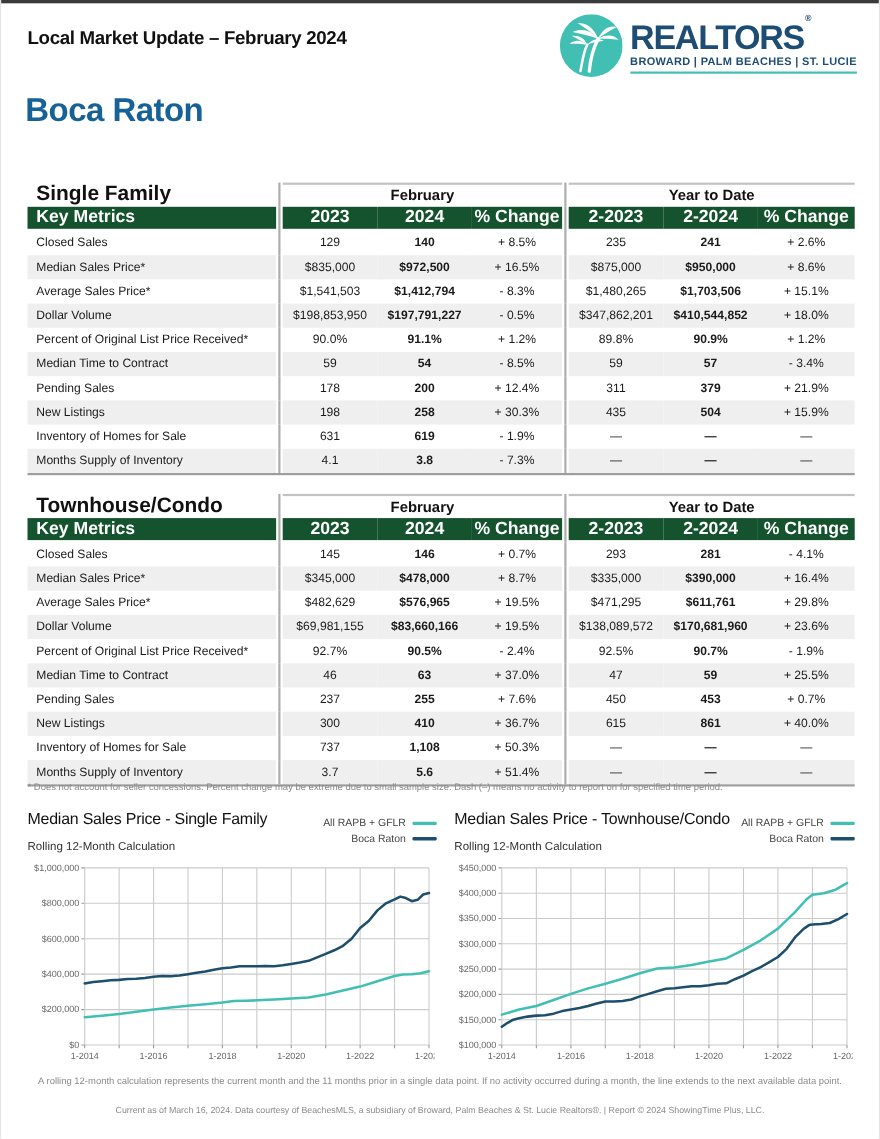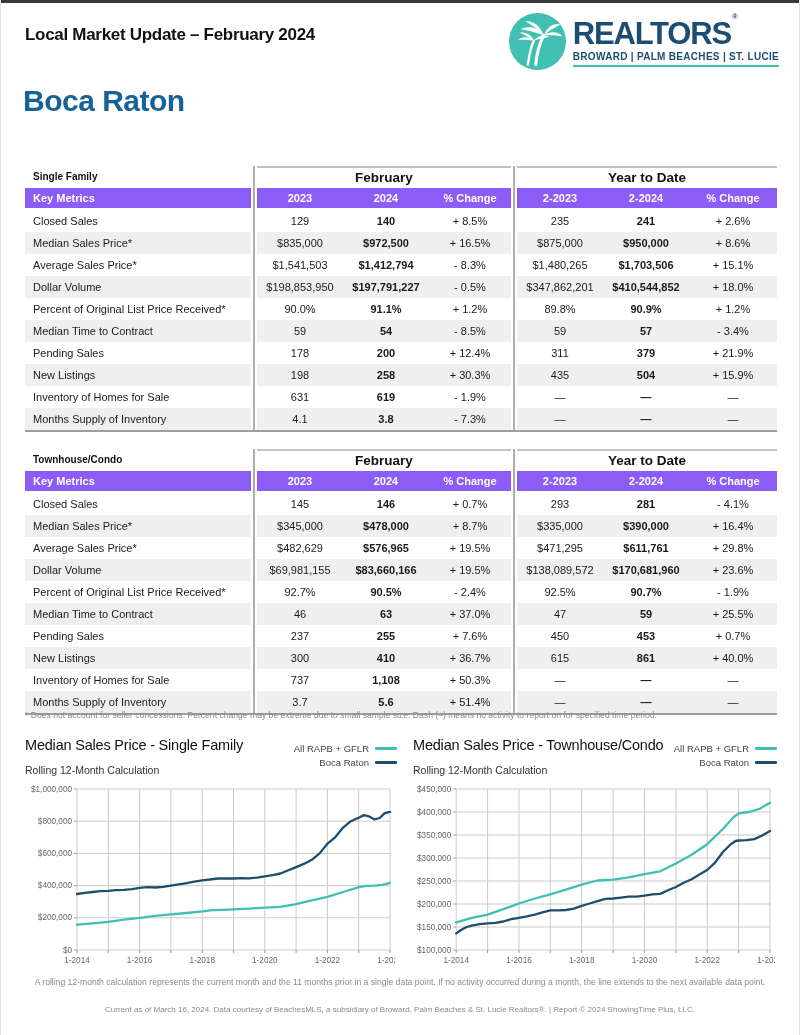--- a/index.html
+++ b/index.html
@@ -18,23 +18,23 @@
              border-bottom:2px solid #41bfb3; padding-bottom:3px; margin-top:1px; }
   .city-title { position:absolute; left:22px; top:84px; font-size:30px; font-weight:bold; color:#166296; letter-spacing:-0.5px; }
 
   
   .mtable { position:absolute; left:24px; width:752px; }
   .mgrid { display:grid; grid-template-columns:226px 6px 86px 86px 82px 6px 86px 86px 88px; }
   .cell { font-size:11px; color:#1a1a1a; display:flex; align-items:center; justify-content:center; height:22px; }
   .cell.label { justify-content:flex-start; padding-left:8px; }
   .cell.bold { font-weight:bold; }
   .hdr-row { height:21px; font-size:13.5px; font-weight:bold; color:#111; }
-  .hdr-row.label { font-size:10px;text-align:right; }
+  .hdr-row.label { font-size:19px;text-align:right; }
   .hdr-span { border-top:2px solid #c2c2c2; }
-  .bluebar { background:#8b5cf6; color:#fff !important; font-weight:bold; font-size:11px; height:20px;text-align:right; }
+  .bluebar { background:#14532d; color:#fff !important; font-weight:bold; font-size:16px; height:20px;text-align:right; }
   .gutter { background:linear-gradient(#adadad,#adadad) no-repeat center / 2px 100%; }
   .stripe { background:#efefef; }
   .tbl-bottom { grid-column:1 / -1; height:2px; background:#9e9e9e; }
 
   .table-footnote { position:absolute; left:24px; top:710px; font-size:8.6px; color:#8a8a8a; }
 
   
   .charts-row { position:absolute; left:24px; top:737px; width:752px; display:flex; justify-content:space-between; }
   .chart-box { position:relative; }
   .chart-box.left { width:372px; }

